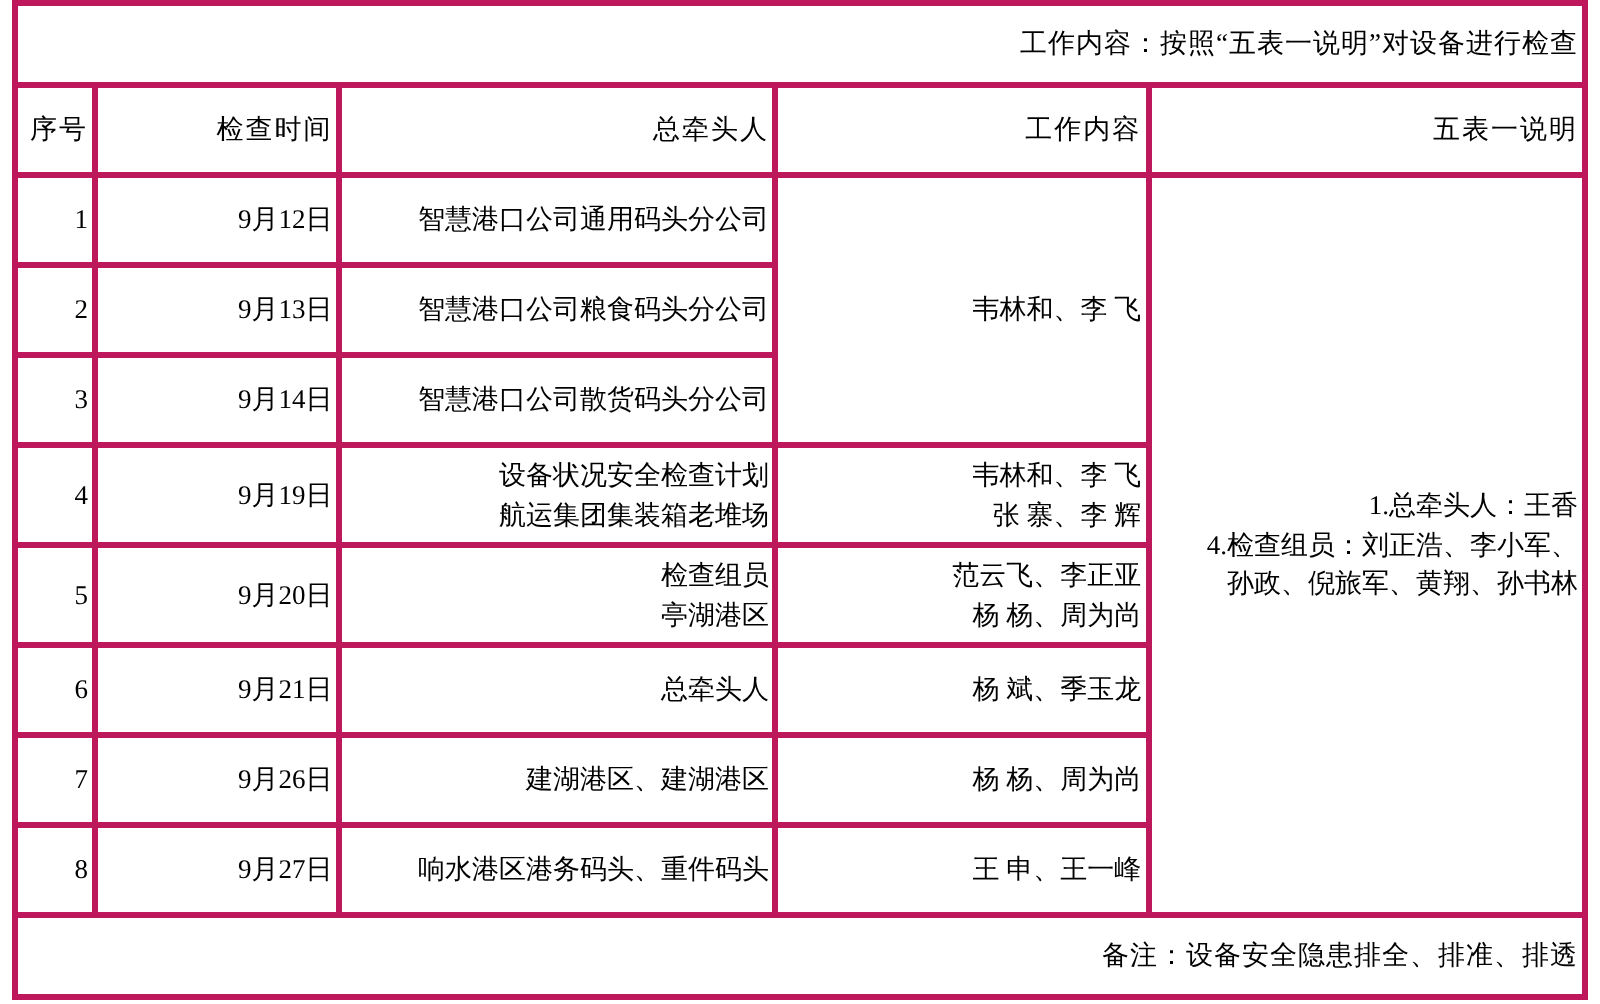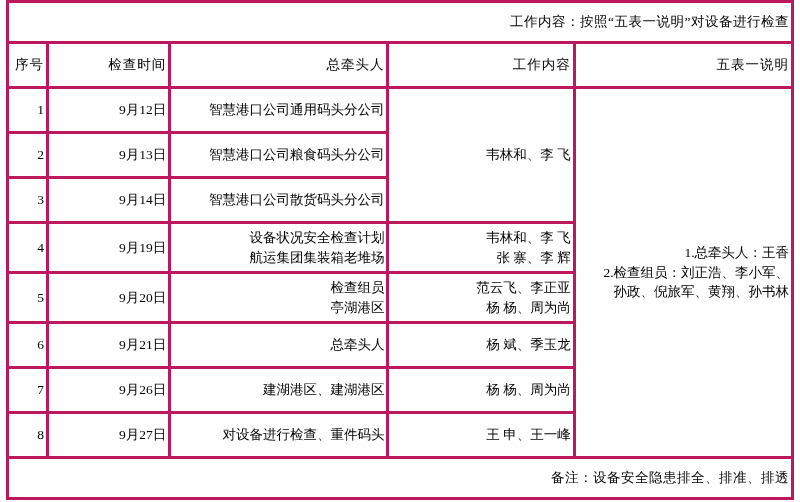--- a/index.html
+++ b/index.html
@@ -103,21 +103,21 @@
         <td class="header">五表一说明</td>
       </tr>
 
       <tr>
         <td class="datarow">1</td>
         <td class="datarow">9月12日</td>
         <td class="datarow">智慧港口公司通用码头分公司</td>
         <td class="datarow" rowspan="3">韦林和、李 飞</td>
         <td class="lead-list" rowspan="8">
           <span>1.总牵头人：王香</span>
-          <span>2.检查组员：刘正浩、李小军、</span>
+          <span>4.检查组员：刘正浩、李小军、</span>
           <span>孙政、倪旅军、黄翔、孙书林</span>
         </td>
       </tr>
 
       <tr>
         <td class="datarow">2</td>
         <td class="datarow">9月13日</td>
         <td class="datarow">智慧港口公司粮食码头分公司</td>
       </tr>
 
@@ -163,21 +163,21 @@
       <tr>
         <td class="datarow">7</td>
         <td class="datarow">9月26日</td>
         <td class="datarow">建湖港区、建湖港区</td>
         <td class="datarow">杨 杨、周为尚</td>
       </tr>
 
       <tr>
         <td class="datarow">8</td>
         <td class="datarow">9月27日</td>
-        <td class="datarow">对设备进行检查、重件码头</td>
+        <td class="datarow">响水港区港务码头、重件码头</td>
         <td class="datarow">王 申、王一峰</td>
       </tr>
 
       <tr>
         <td class="remark" colspan="5">备注：设备安全隐患排全、排准、排透</td>
       </tr>
     </tbody>
   </table>
 
 </div>

